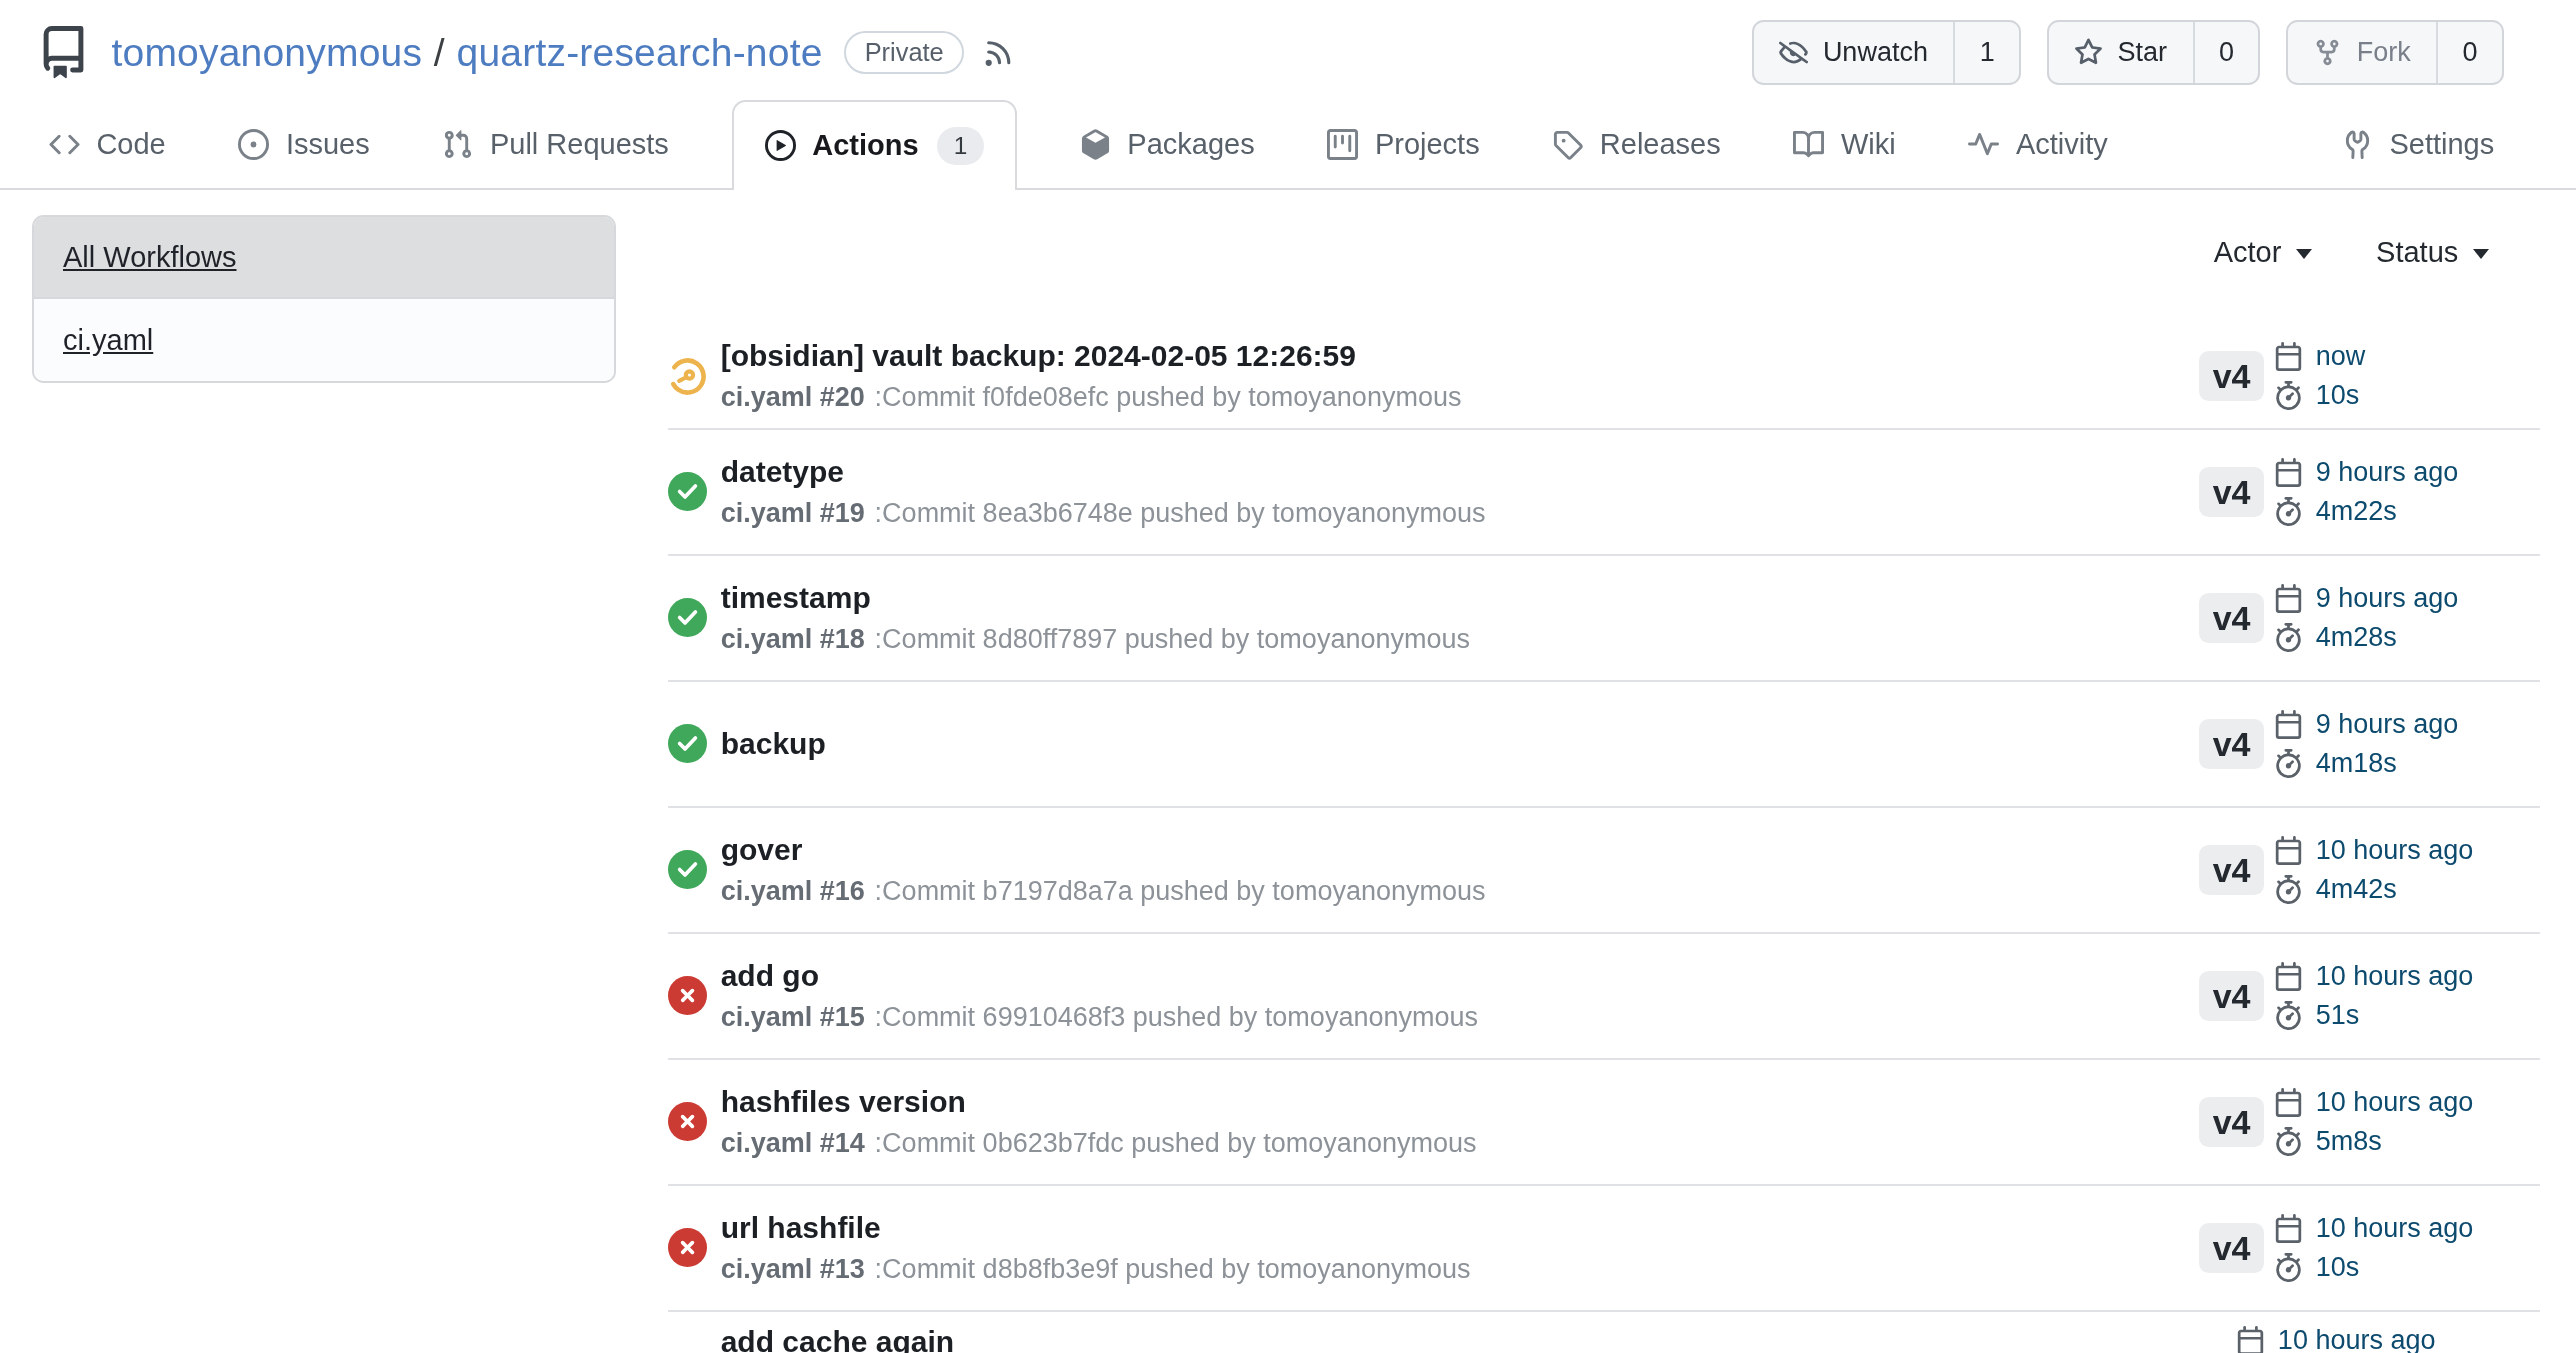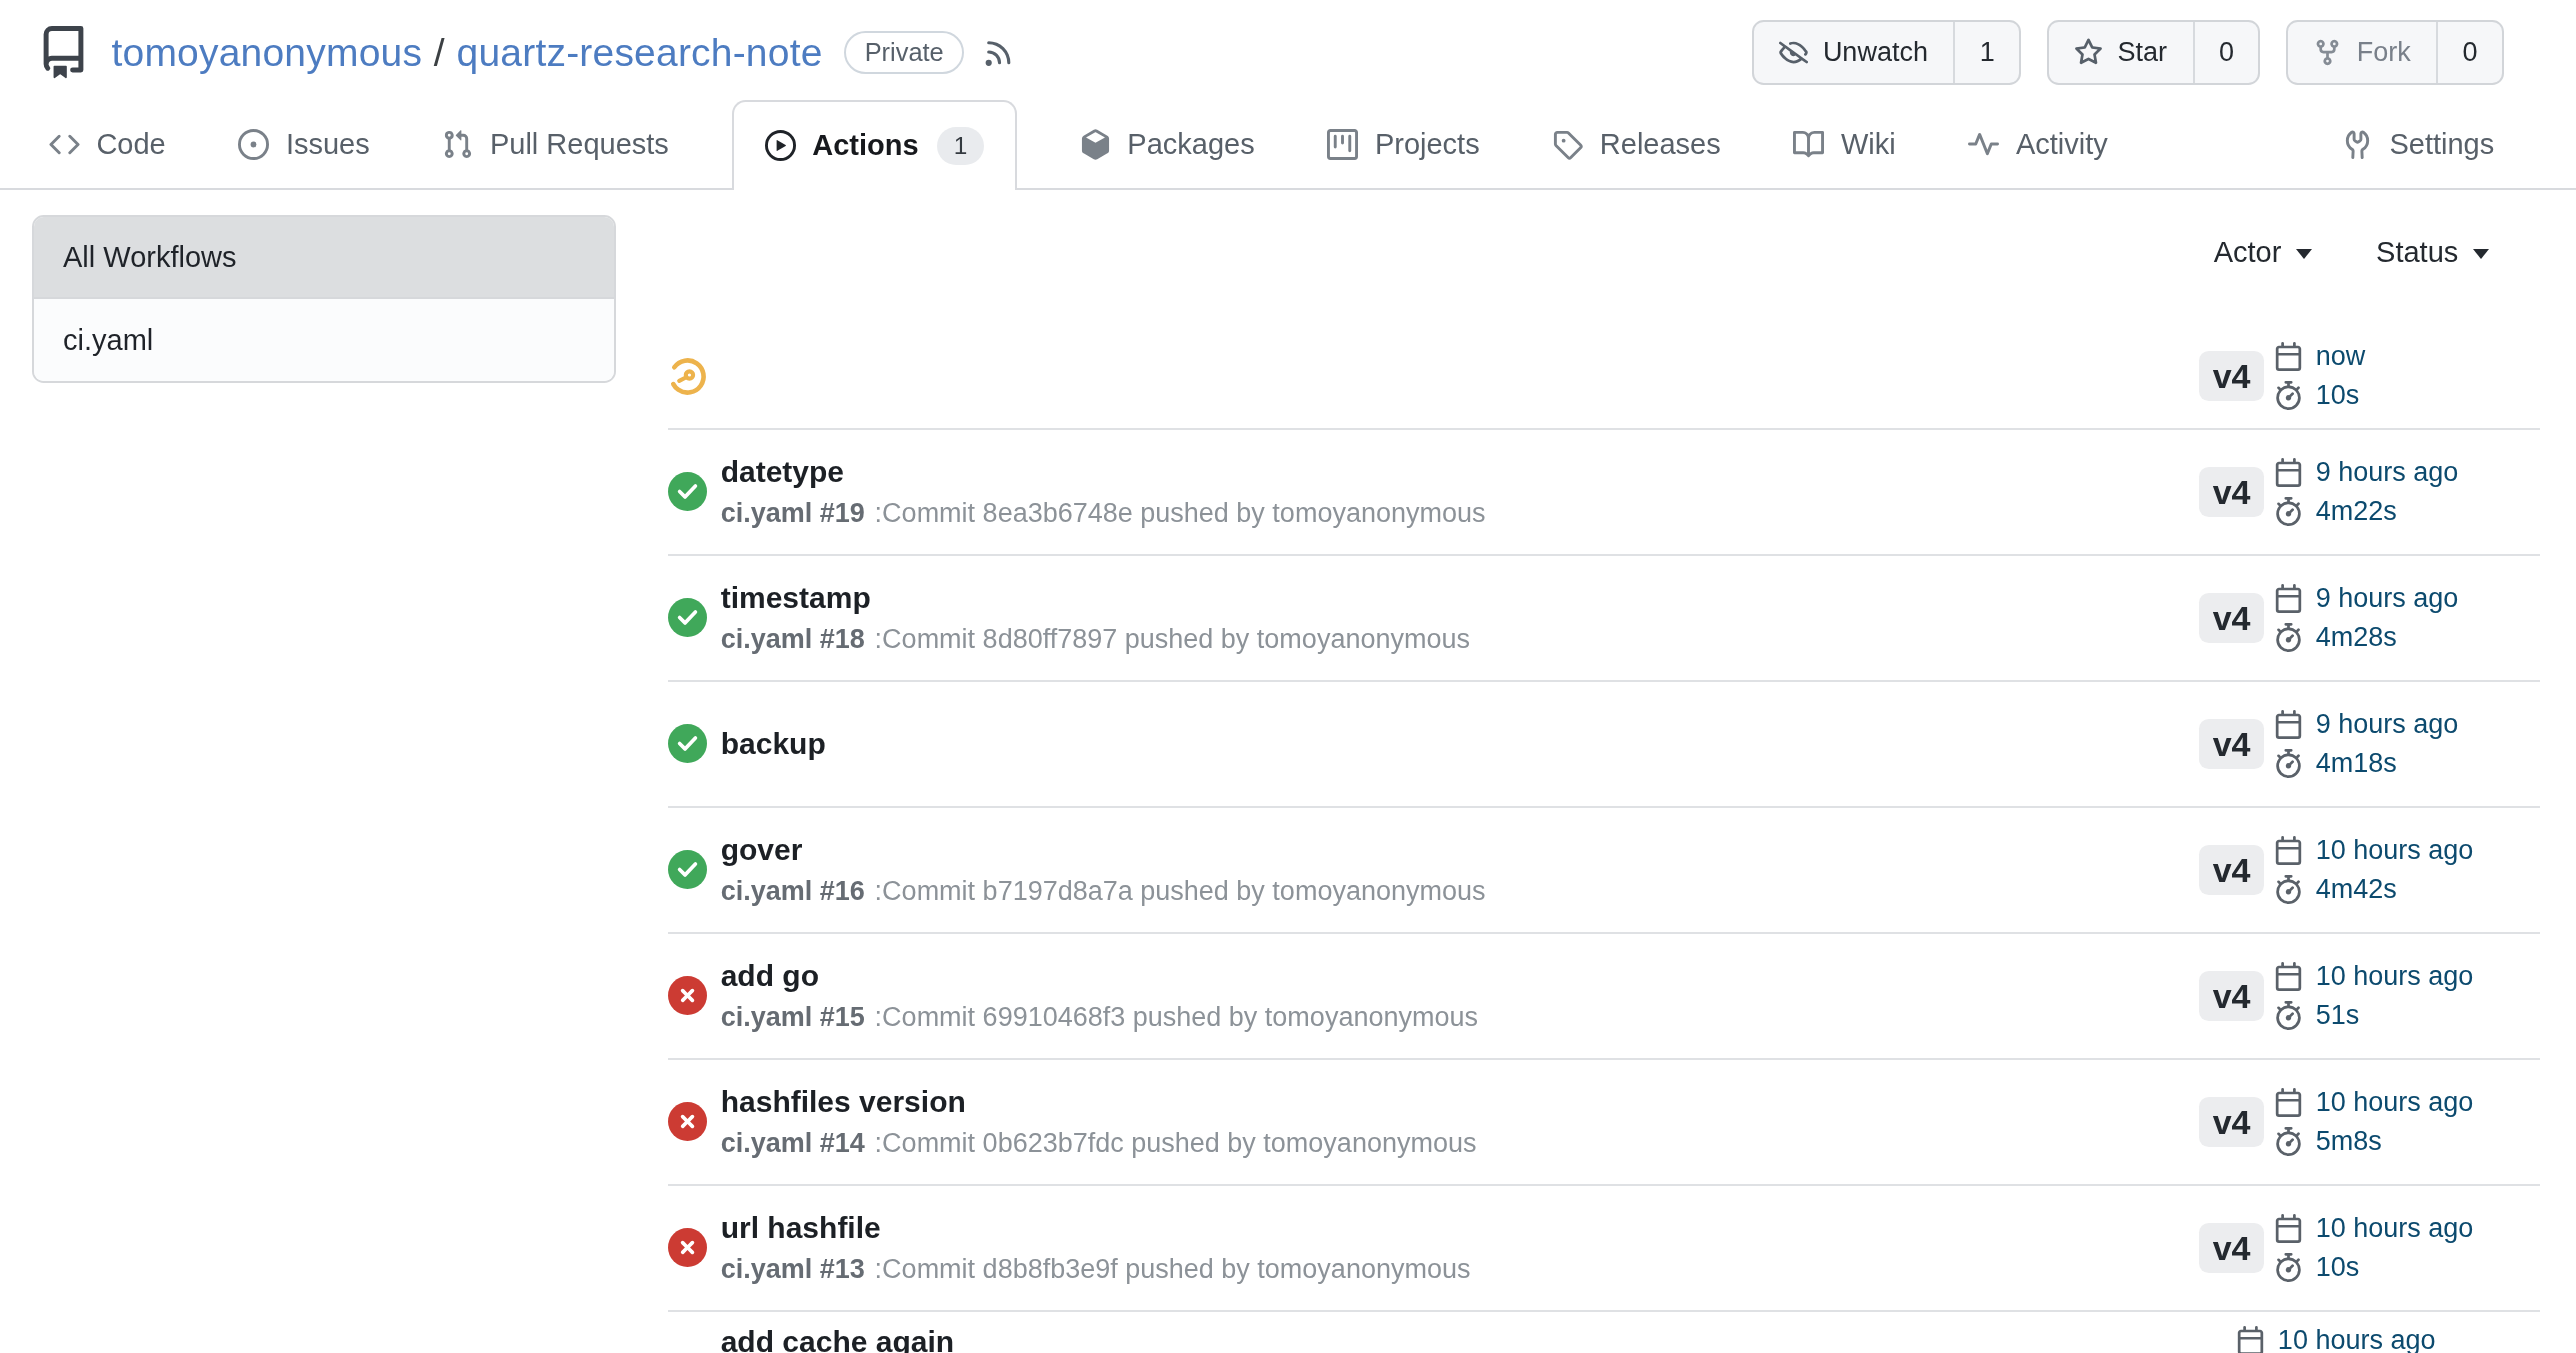--- a/index.html
+++ b/index.html
@@ -38,21 +38,21 @@
     border-radius:13.7px 13.7px 0 0; padding:0 31px; margin-bottom:-2px; height:90px;
     color:#17191d; font-weight:700; }
   .tab.active svg { color:#1f2328; }
   .tab-badge { background:#e9ebee; border-radius:977px; font-size:24.4px; padding:4.9px 16.6px;
     color:#343a40; font-weight:400; margin-left:2px; }
   .tab-settings { margin-left:auto; margin-right:0; }
 
   
   .content { display:flex; margin-top:25.4px; padding-left:32px; }
   .sidebar { width:584px; flex:none; border:2px solid #d6d8db; border-radius:11.7px;
-    overflow:hidden; align-self:flex-start; }
+    overflow:hidden; align-self:flex-start;text-decoration:underline; }
   .sidebar-row { height:82px; display:flex; align-items:center; padding:0 29px;
     font-size:29px; color:#1f2329; cursor:pointer; background:#fbfcfd; }
   .sidebar-row.active { background:#dcdee0; border-bottom:2px solid #d6d8db; }
 
   .main { flex:1; margin-left:52px; margin-right:36px; }
   .filters { display:flex; justify-content:flex-end; align-items:center; gap:64px;
     font-size:29px; color:#24292f; margin-top:15.6px; padding-right:51px; height:43px; }
   .filter { display:flex; align-items:center; gap:14.7px; cursor:pointer; }
   .caret { width:0; height:0; border-left:8.8px solid transparent; border-right:8.8px solid transparent;
     border-top:10.8px solid #24292f; margin-top:3.9px; }
@@ -282,20 +282,24 @@
           <span class="caret"></span>
         </div>
     </div>
 
     <div class="run-list">
 
       <div class="run-row first">
         <svg class="ic status-icon" viewBox="0 0 40 40" width="39" height="39">
             <use href="#sym-progress"></use>
           </svg>
+        <div class="run-text">
+          <a class="run-title">[obsidian] vault backup: 2024-02-05 12:26:59</a>
+          <div class="run-sub"><span class="ref">ci.yaml #20</span><span class="desc">:Commit f0fde08efc pushed by tomoyanonymous</span></div>
+        </div>
         <div class="run-meta">
           <span class="badge-v4">v4</span>
           <div class="meta-col">
             <div class="meta-line">
                 <svg class="ic" width="29" height="29" viewBox="0 0 30 30">
                   <use href="#sym-calendar"></use>
                 </svg>
                 <span>now</span>
               </div>
             <div class="meta-line">

